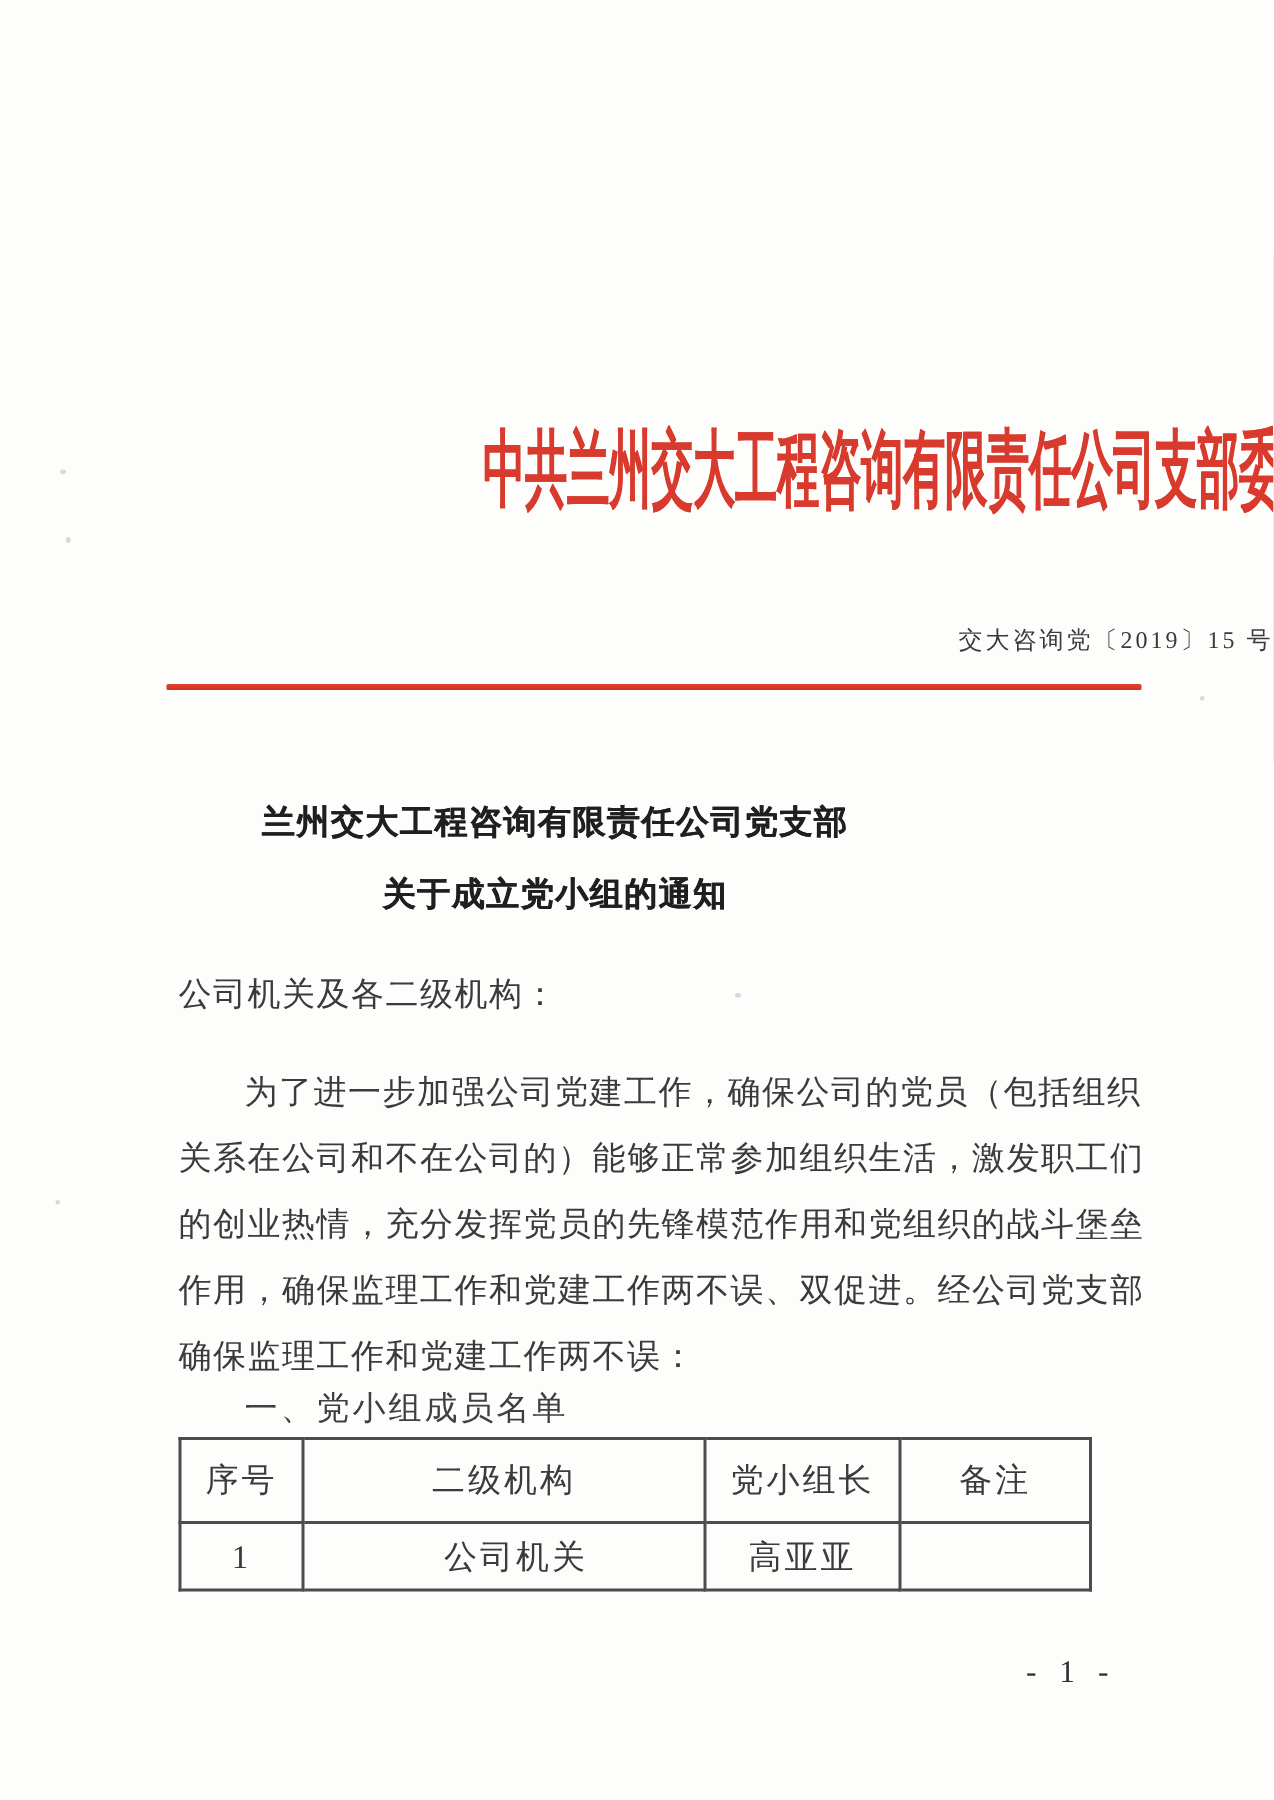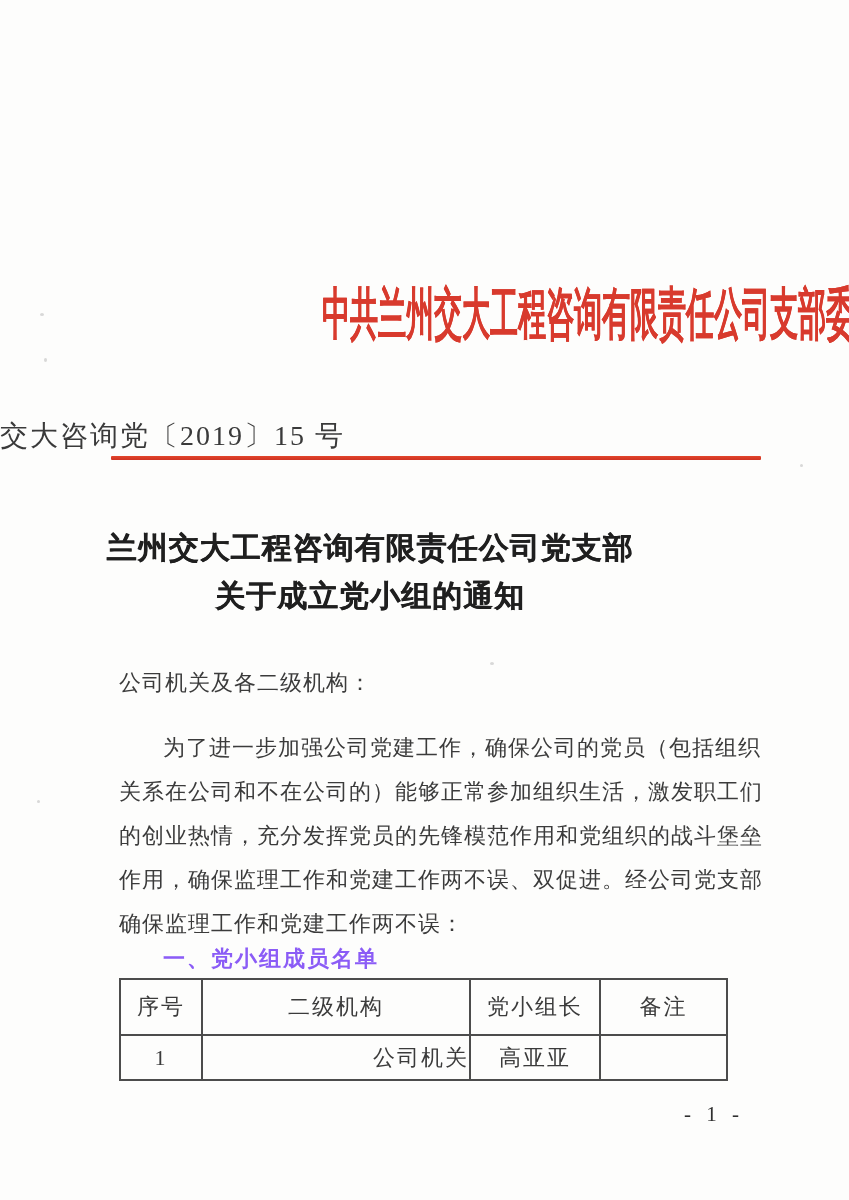--- a/index.html
+++ b/index.html
@@ -33,79 +33,77 @@
     transform: scaleX(0.50);
     transform-origin: center;
     text-shadow: 0.6px 0 0 #d83a2d;
   }
   
   .docnum {
     position: absolute;
     top: 417px;
     left: 0;
     width: 849px;
-    text-align: left;
-    font-size: 28px;
+    text-align: right;
+    font-size: 16px;
     letter-spacing: 2px;
     color: #3a3a3a;
   }
   
   .redline {
     position: absolute;
     top: 456px;
     left: 111px;
     width: 650px;
     height: 4px;
     background: linear-gradient(to bottom, #e2452c, #cf3222);
     border-radius: 1px;
   }
   
   .title {
     position: absolute;
     top: 524px;
     left: 0;
     width: 740px;
     text-align: center;
-    font-size: 30px;
+    font-size: 22px;
     font-weight: bold;
     line-height: 48px;
     color: #1f1f1f;
     letter-spacing: 1px;
     text-shadow: 0.4px 0 0 #1f1f1f;
   }
   
   .body-block {
     position: absolute;
     top: 648px;
     left: 119px;
     width: 632px;
     font-size: 22px;
     color: #3b3b3b;
-    margin-top: 20px;
   }
   .salutation {
     line-height: 30px;
     height: 44px;
     letter-spacing: 1px;
   }
   .paragraph { margin-top: 14px; }
   .para-line {
     line-height: 44px;
     height: 44px;
     letter-spacing: 1px;
     white-space: nowrap;
   }
   .para-line.indent, .section-heading { text-indent: 2em; }
   .section-heading {
     margin-top: -5px;
     line-height: 36px;
     height: 30px;
     letter-spacing: 2px;
-    color: #8b5cf6;
-    font-weight: bold;
+    color: #404040;
   }
   
   table.members {
     margin-top: 7px;
     width: 607px;
     border-collapse: collapse;
     table-layout: fixed;
     font-size: 22px;
     color: #3b3b3b;
   }
@@ -114,21 +112,21 @@
   table.members col.c3 { width: 130px; }
   table.members col.c4 { width: 127px; }
   table.members th, table.members td {
     border: 2px solid #4c4c4c;
     font-weight: normal;
     text-align: center;
     letter-spacing: 2px;
   }
   table.members thead th { height: 56px; }
   table.members tbody td { height: 45px; }
-  table.members td.cell-org { text-align: right; padding-left: 16px; }
+  table.members td.cell-org { text-align: center; padding-left: 16px; }
   
   .pagenum {
     position: absolute;
     top: 1102px;
     left: 684px;
     font-size: 21px;
     letter-spacing: 5px;
     color: #2f2f2f;
     white-space: nowrap;
   }

